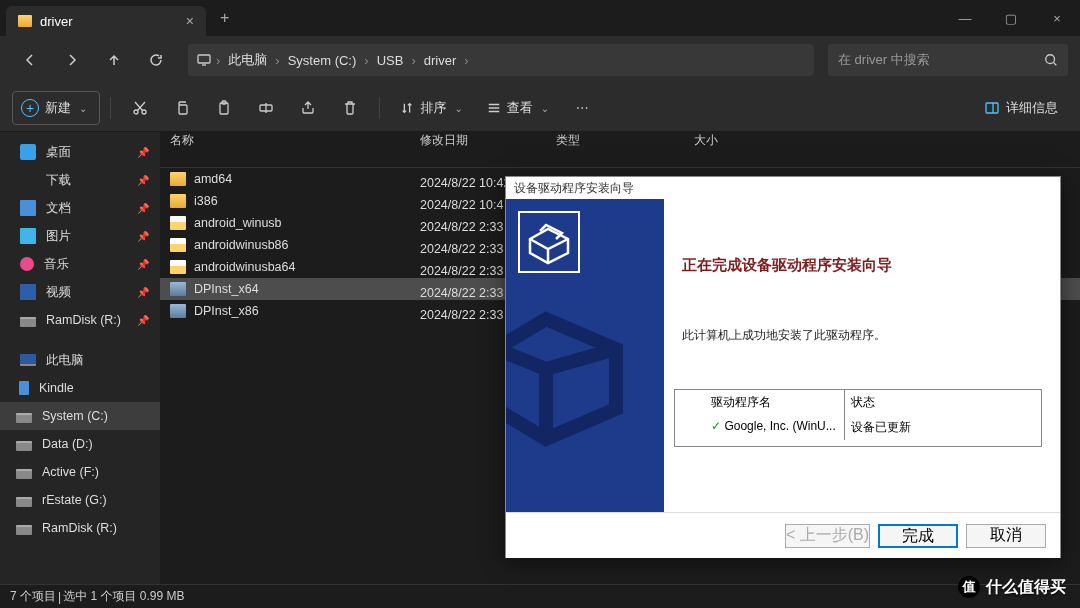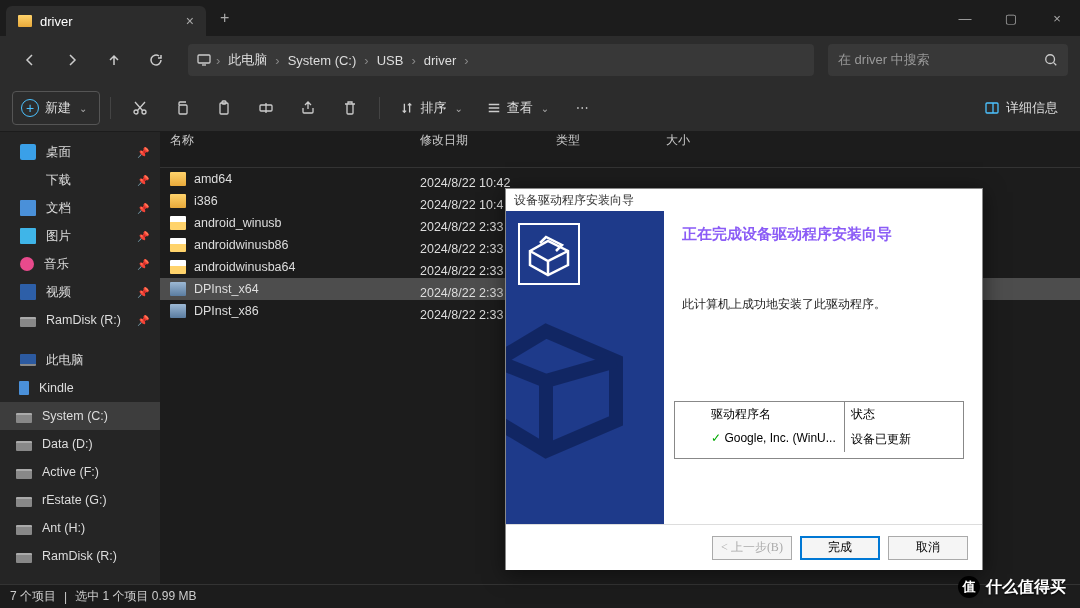--- a/index.html
+++ b/index.html
@@ -39,46 +39,46 @@
 .ico.music { width: 14px; height: 14px; background: #e84a8c; border-radius: 50%; }
 .ico.video { background: #2d5fa8; border-radius: 1px; }
 .ico.disk { width: 16px; height: 10px; background: #888; border-radius: 1px; margin-top: 3px; border-top: 2px solid #aaa; }
 .ico.pc { width: 16px; height: 12px; background: #2c5aa0; border-radius: 1px; border-bottom: 2px solid #888; }
 .ico.kindle { width: 10px; height: 14px; background: #4a90d9; border-radius: 1px; margin-left: 3px; }
 .filearea { flex: 1; background: #1c1c1c; display: flex; flex-direction: column; }
 .columns { display: flex; height: 36px; border-bottom: 1px solid #333; padding-left: 10px; color: #ccc; font-size: 12px; align-items: flex-start; }
 .col-name { width: 250px; }
 .col-date { width: 136px; }
 .col-type { width: 110px; }
-.col-size { width: 80px; }
+.col-size { width: 80px; margin-left: 28px; }
 .filelist { flex: 1; }
 .row { display: flex; align-items: center; height: 22px; padding-left: 10px; color: #ddd; font-size: 12.5px; cursor: pointer; }
 .row.selected { background: #4d4d4d; }
 .row .fname { width: 250px; display: flex; align-items: center; gap: 8px; }
 .row .fdate { width: 136px; margin-top: 7px; }
 .fico { width: 16px; height: 14px; flex-shrink: 0; }
 .fico.folder { background: linear-gradient(#ffd36b,#e8a93a); border-radius: 1px; }
 .fico.inf { background: linear-gradient(#fff 40%, #ffd36b 40%); border-radius: 1px; }
 .fico.exe { background: linear-gradient(#9cb8d4,#5a7ca0); border-radius: 1px; }
-.statusbar { height: 24px; background: #1c1c1c; border-top: 1px solid #333; display: flex; align-items: center; padding: 0 10px; color: #ccc; font-size: 12px; gap: 8px; }
-.dialog { position: absolute; left: 505px; top: 188px; width: 478px; height: 382px; background: #fff; color: #000; border: 1px solid #888; box-shadow: 0 4px 20px rgba(0,0,0,0.5); font-family: "SimSun","NSimSun",serif; font-size: 12px; }
+.statusbar { height: 24px; background: #1c1c1c; border-top: 1px solid #333; display: flex; align-items: center; padding: 0 10px; color: #ccc; font-size: 12px; gap: 2px; }
+.dialog { position: absolute; left: 505px; top: 176px; width: 556px; height: 382px; background: #fff; color: #000; border: 1px solid #888; box-shadow: 0 4px 20px rgba(0,0,0,0.5); font-family: "SimSun","NSimSun",serif; font-size: 12px; }
 .dlg-title { height: 22px; background: #fff; padding: 3px 8px; color: #333; }
 .dlg-body { display: flex; height: 313px; }
 .dlg-side { width: 158px; background: #1e3a8a; position: relative; overflow: hidden; }
 .dlg-side svg { position: absolute; }
 .dlg-main { flex: 1; padding: 14px 18px 10px 18px; position: relative; }
-.dlg-heading { font-family: "Microsoft YaHei",sans-serif; font-size: 15px; font-weight: 600; color: #8b5cf6; }
+.dlg-heading { font-family: "Microsoft YaHei",sans-serif; font-size: 15px; font-weight: 600; color: #7f1d1d; margin-top: 43px; }
 .dlg-text { margin-top: 52px; color: #222; }
 .dlg-table { position: absolute; left: 10px; right: 18px; top: 190px; border: 1px solid #888; height: 58px; padding-left: 30px; }
 .dlg-table-row { display: flex; }
 .dlg-th, .dlg-td { padding: 4px 6px; }
 .dlg-th1, .dlg-td1 { width: 140px; border-right: 1px solid #888; }
 .dlg-th { font-weight: 400; }
 .dlg-footer { height: 46px; display: flex; align-items: center; justify-content: flex-end; gap: 8px; padding: 0 14px; border-top: 1px solid #ddd; background: #fff; }
-.dlg-btn { min-width: 80px; height: 24px; border: 1px solid #aaa; background: #f5f5f5; font-family: Liberation Serif, serif; font-size: 12px; cursor: pointer; }
+.dlg-btn { min-width: 80px; height: 24px; border: 1px solid #aaa; background: #f5f5f5; font-family: Liberation Sans, sans-serif; font-size: 16px; cursor: pointer; }
 .dlg-btn.primary { border: 2px solid #0078d4; }
 .dlg-btn:disabled { color: #aaa; cursor: default; }
 .watermark { position: absolute; right: 14px; bottom: 10px; display: flex; align-items: center; gap: 6px; color: #fff; font-size: 16px; font-weight: bold; text-shadow: 0 1px 2px #000; }
 .watermark .logo { width: 22px; height: 22px; border-radius: 50%; background: #000; color: #fff; display: flex; align-items: center; justify-content: center; font-size: 13px; }
 .details-right { margin-left: auto; display: flex; align-items: center; gap: 6px; }
 .chev::after { content: "⌄"; font-size: 10px; margin-left: 2px; color: #aaa; }
 </style>
 </head>
 <body>
 
@@ -264,24 +264,20 @@
         <span class="ico disk"></span>
         <span>Data (D:)</span>
       </div>
       <div class="sb-item indent">
         <span class="ico disk"></span>
         <span>Active (F:)</span>
       </div>
       <div class="sb-item indent">
         <span class="ico disk"></span>
         <span>rEstate (G:)</span>
-      </div>
-      <div class="sb-item indent">
-        <span class="ico disk"></span>
-        <span>Ant (H:)</span>
       </div>
       <div class="sb-item indent">
         <span class="ico disk"></span>
         <span>RamDisk (R:)</span>
       </div>
     </div>
   <div class="filearea">
     <div class="columns">
       <div class="col-name">名称</div>
       <div class="col-date">修改日期</div>

